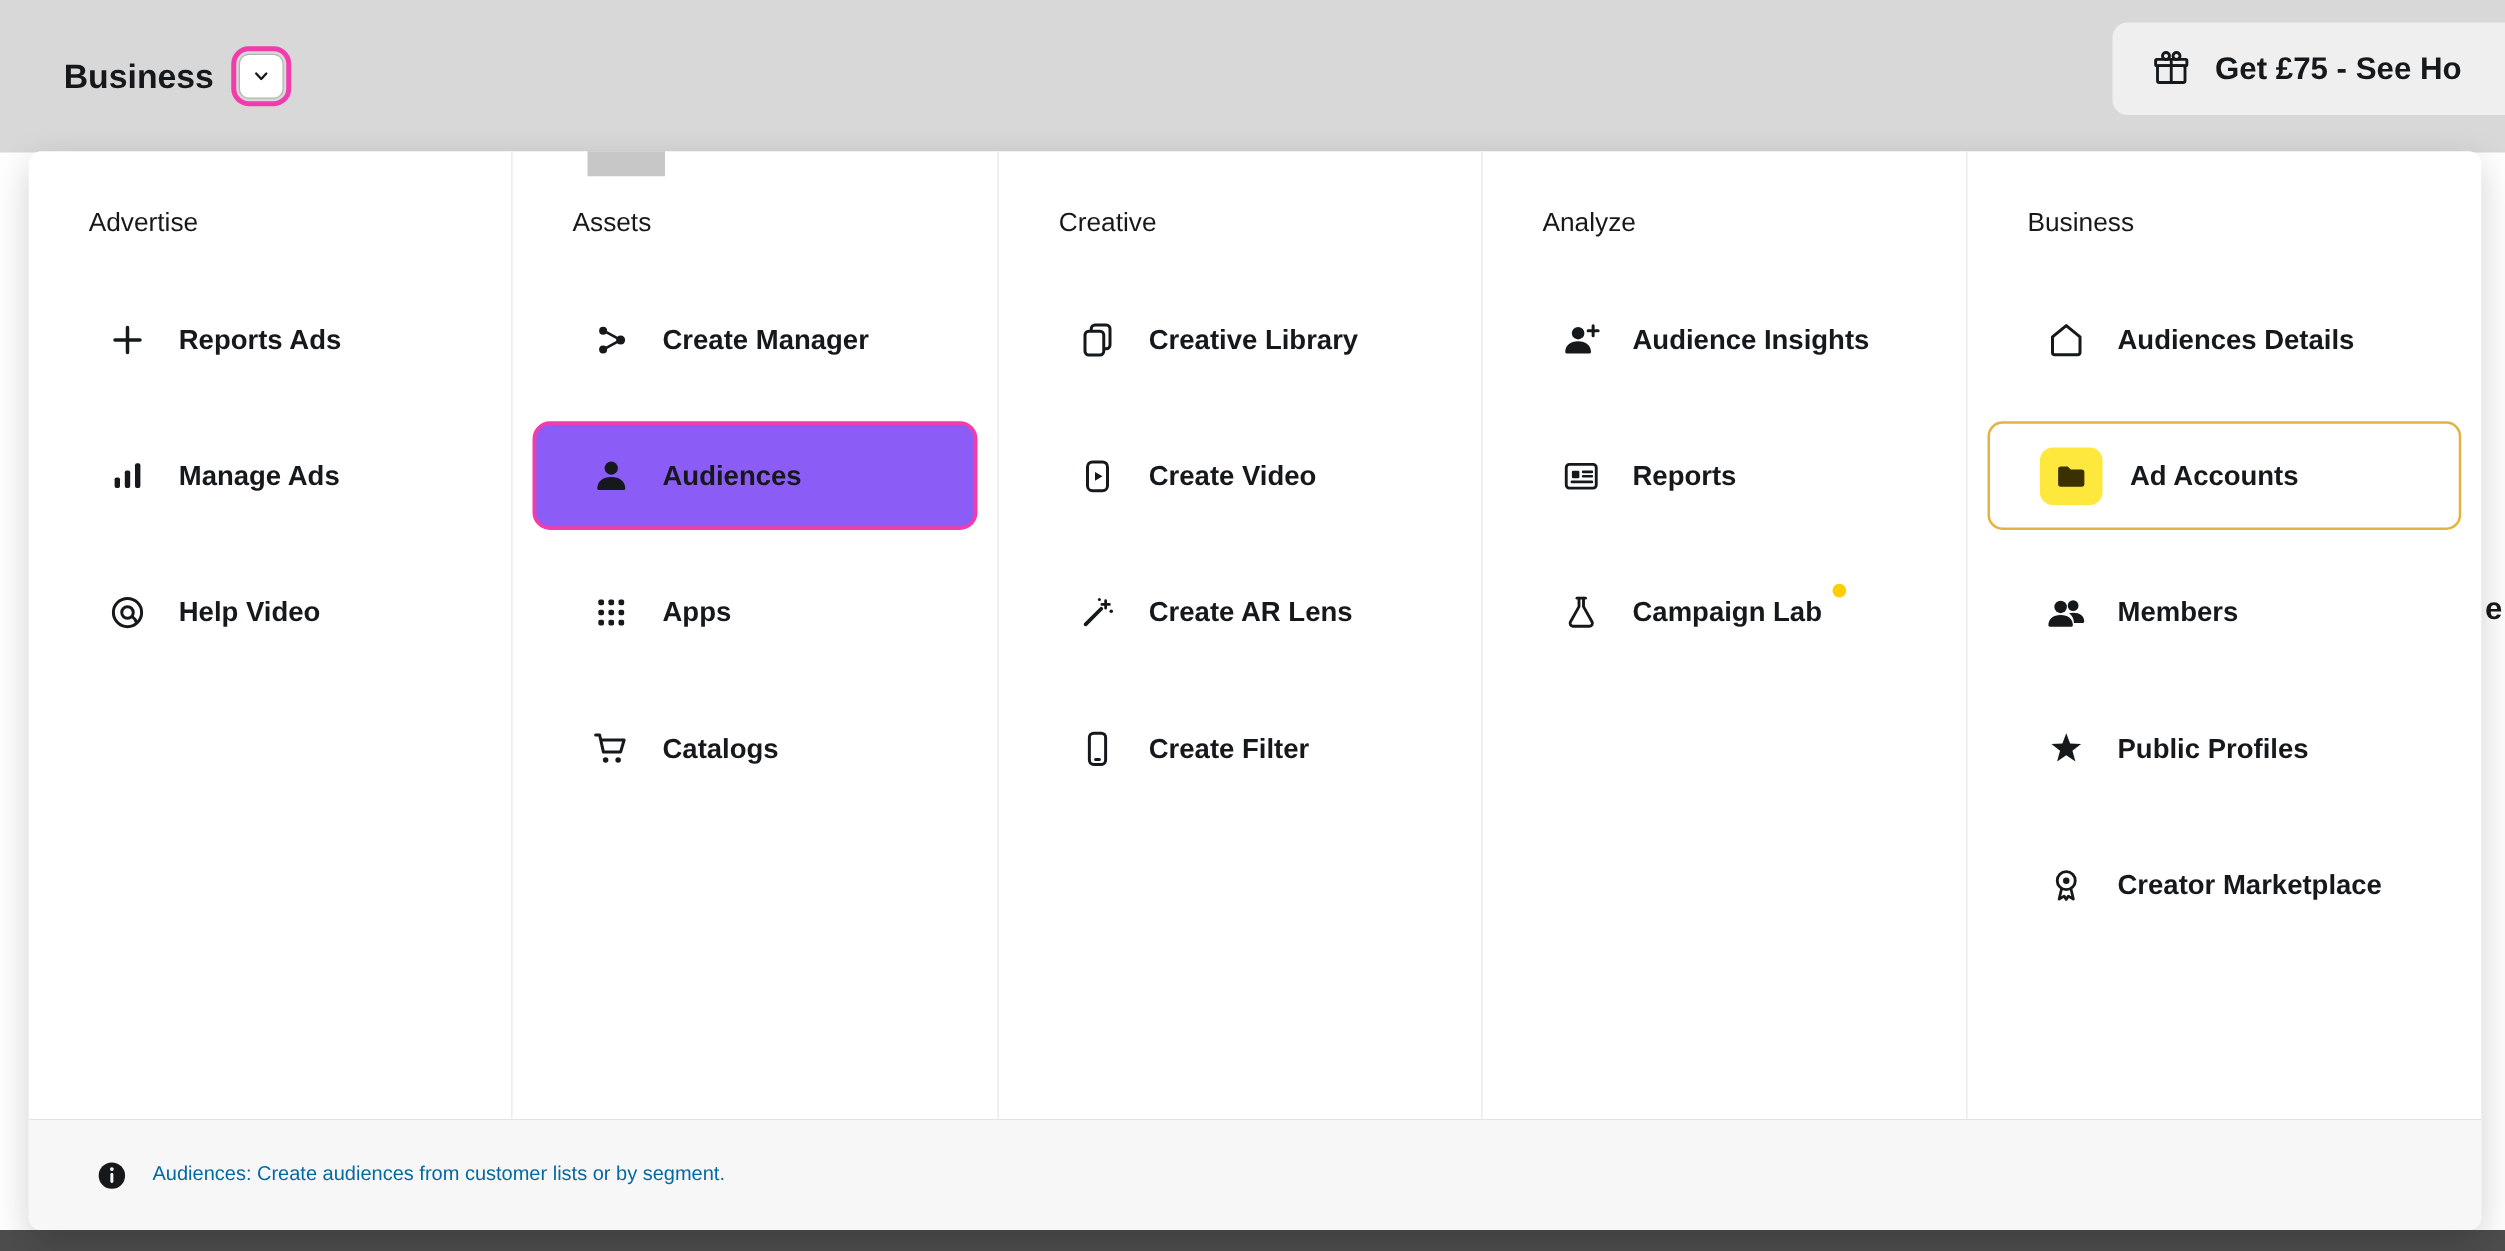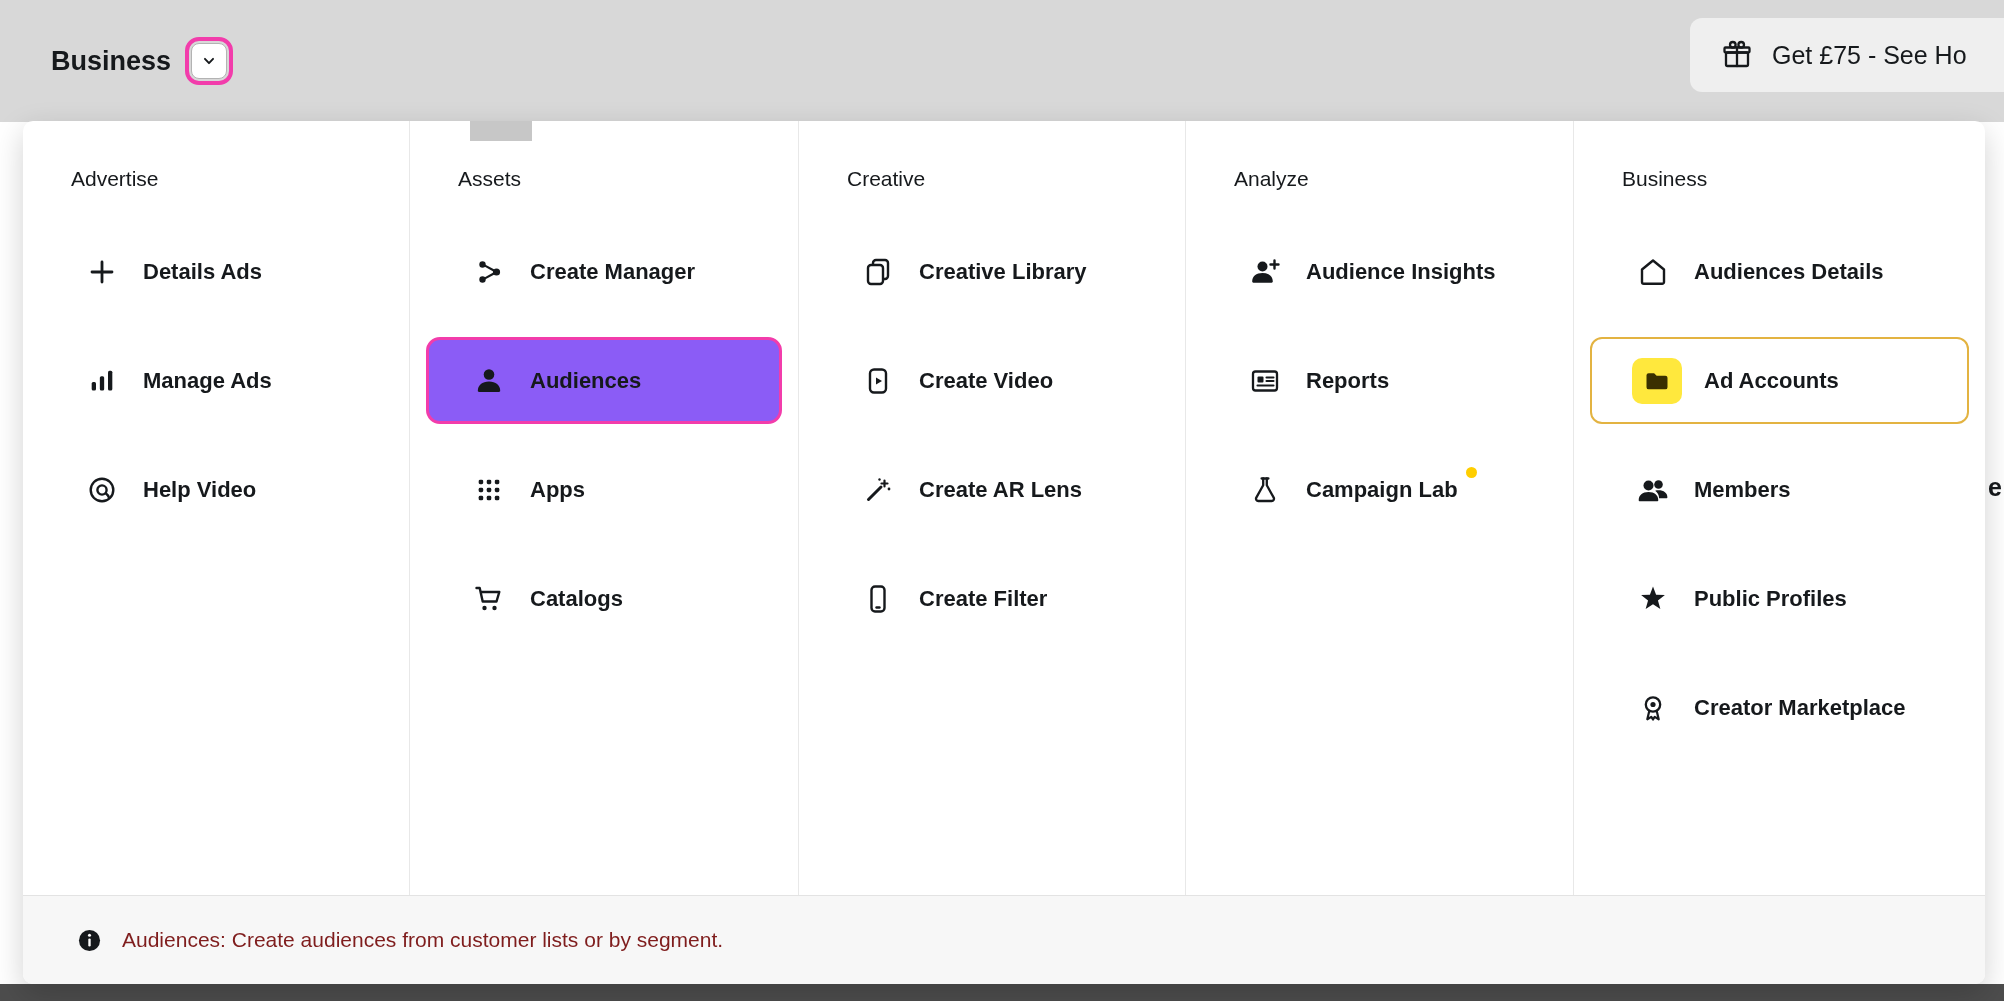--- a/index.html
+++ b/index.html
@@ -16,21 +16,21 @@
   .chev-btn {
     width:36px; height:36px; background:#ffffff; border:1px solid #b3b3b3; border-radius:8px;
     display:flex; align-items:center; justify-content:center;
     outline:4px solid #f23cab; outline-offset:2px;
   }
   .promo {
     position:absolute; top:18px; left:1690px; height:74px; width:360px;
     background:#efefef; border-radius:12px; display:flex; align-items:center;
     padding-left:28px; gap:16px; cursor:pointer;
   }
-  .promo-label { font-size:25px; font-weight:400; white-space:nowrap; }
+  .promo-label { font-size:25px; font-weight:700; white-space:nowrap; }
   
   .panel {
     position:absolute; left:23px; top:121px; width:1962px; height:863px;
     background:#ffffff; border-radius:10px; box-shadow:0 10px 30px rgba(0,0,0,.18);
     display:flex; flex-direction:column; z-index:2;
   }
   .panel-main { flex:1; display:flex; }
   .col { padding-top:46px; }
   .col + .col { border-left:1px solid #e8e8e8; }
   .col1{width:386px} .col2{width:389px} .col3{width:387px} .col4{width:388px} .col5{width:412px}
@@ -51,21 +51,21 @@
   .icon-badge {
     width:50px; height:46px; flex:0 0 50px; background:#ffe83d; border-radius:10px;
     display:flex; align-items:center; justify-content:center;
   }
   .new-dot { width:11px; height:11px; border-radius:50%; background:#ffce00; margin-left:8px; transform:translateY(-17px); }
   
   .panel-footer {
     height:89px; background:#f7f7f7; border-top:1px solid #e3e3e3; border-radius:0 0 10px 10px;
     display:flex; align-items:center; padding-left:47px; gap:14px;
   }
-  .footer-text { font-size:21px; font-weight:400; color:#7f1d1d; }
+  .footer-text { font-size:16px; font-weight:400; color:#0369a1; }
   
   .bottom-strip { position:absolute; left:0; bottom:0; width:100%; height:17px; background:#4d4d4d; z-index:1; }
   .frag-bar { position:absolute; left:470px; top:121px; width:62px; height:20px; background:#c7c7c7; z-index:3; }
   .frag-e { position:absolute; left:1988px; top:473px; font-size:25px; font-weight:700; color:#16191c; z-index:1; }
 </style>
 </head>
 <body>
 
 <div class="screen">
 
@@ -99,21 +99,21 @@
 
       <div class="col col1">
         <div class="col-title">Advertise</div>
         <div class="menu-list">
           <div class="menu-item">
             <span class="icon">
               <svg width="32" height="32" viewBox="0 0 32 32" fill="none" stroke="#16191c" stroke-width="2.8" stroke-linecap="round">
                   <path d="M16 6v20M6 16h20"></path>
                 </svg>
             </span>
-            <span class="label">Details Ads</span>
+            <span class="label">Reports Ads</span>
           </div>
           <div class="menu-item">
             <span class="icon">
               <svg width="30" height="30" viewBox="0 0 32 32" fill="#16191c">
                   <rect x="5" y="17" width="4.6" height="9" rx="1.6"></rect>
                   <rect x="13.7" y="11" width="4.6" height="15" rx="1.6"></rect>
                   <rect x="22.4" y="5" width="4.6" height="21" rx="1.6"></rect>
                 </svg>
             </span>
             <span class="label">Manage Ads</span>

